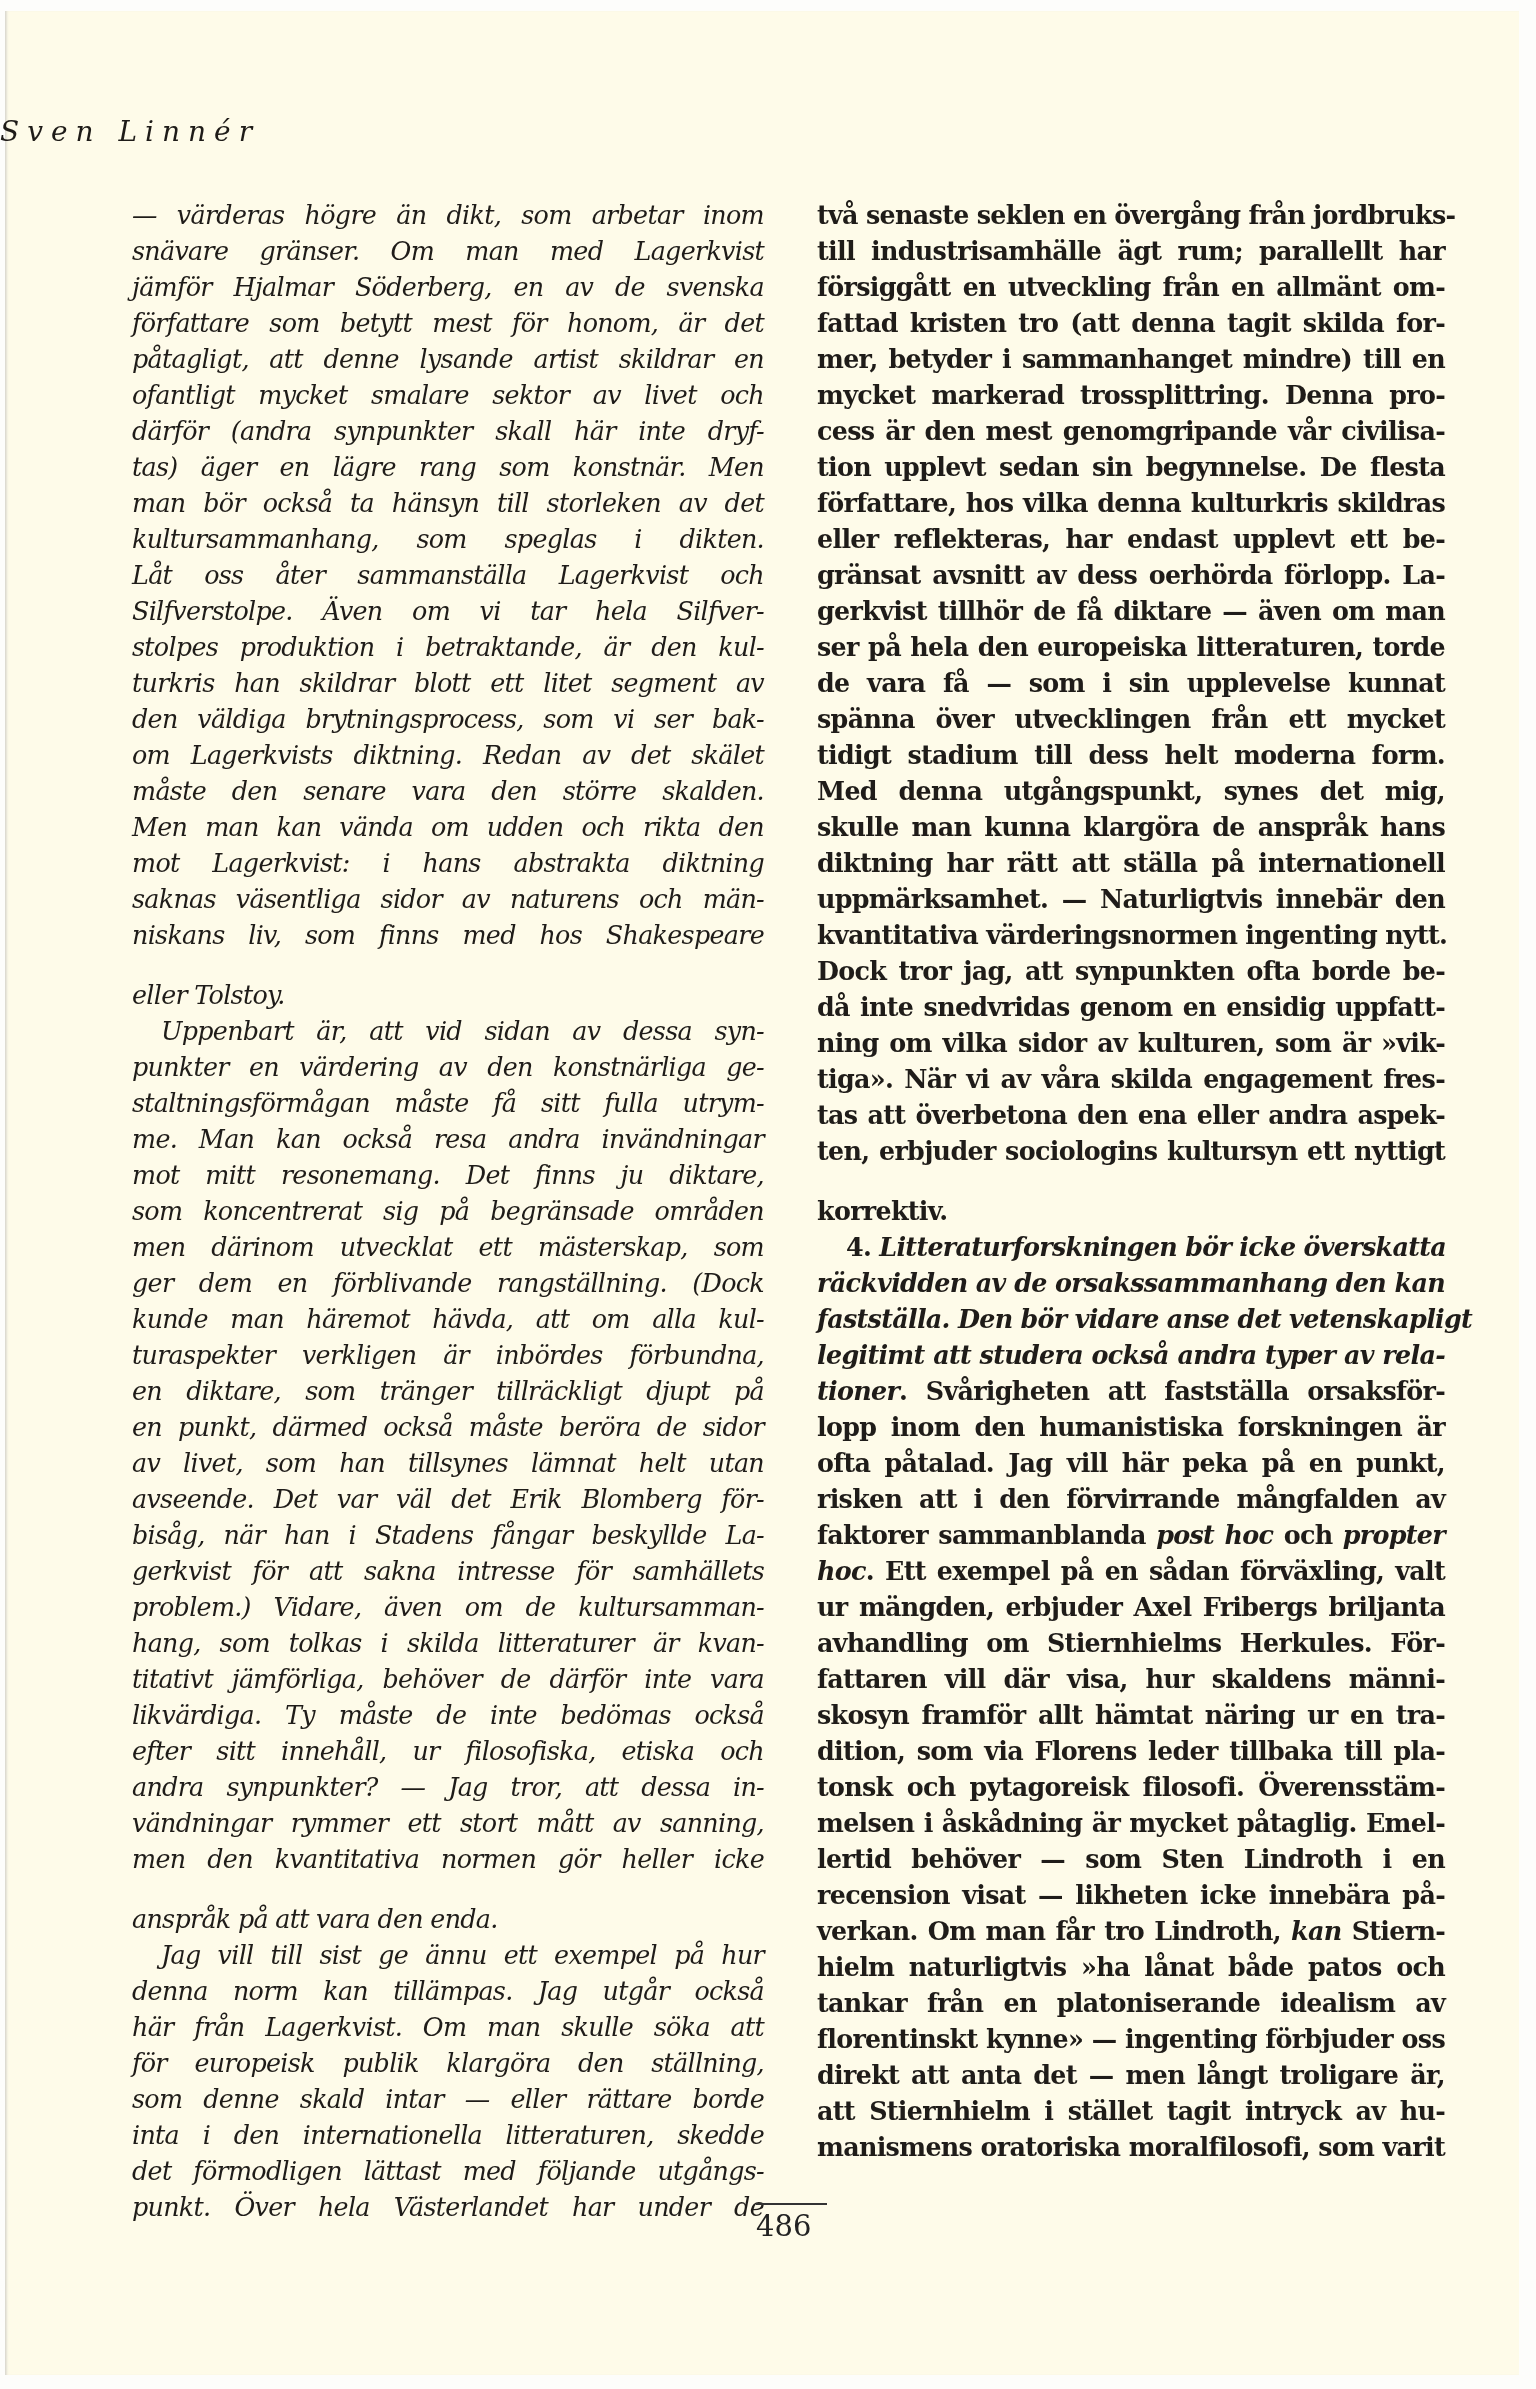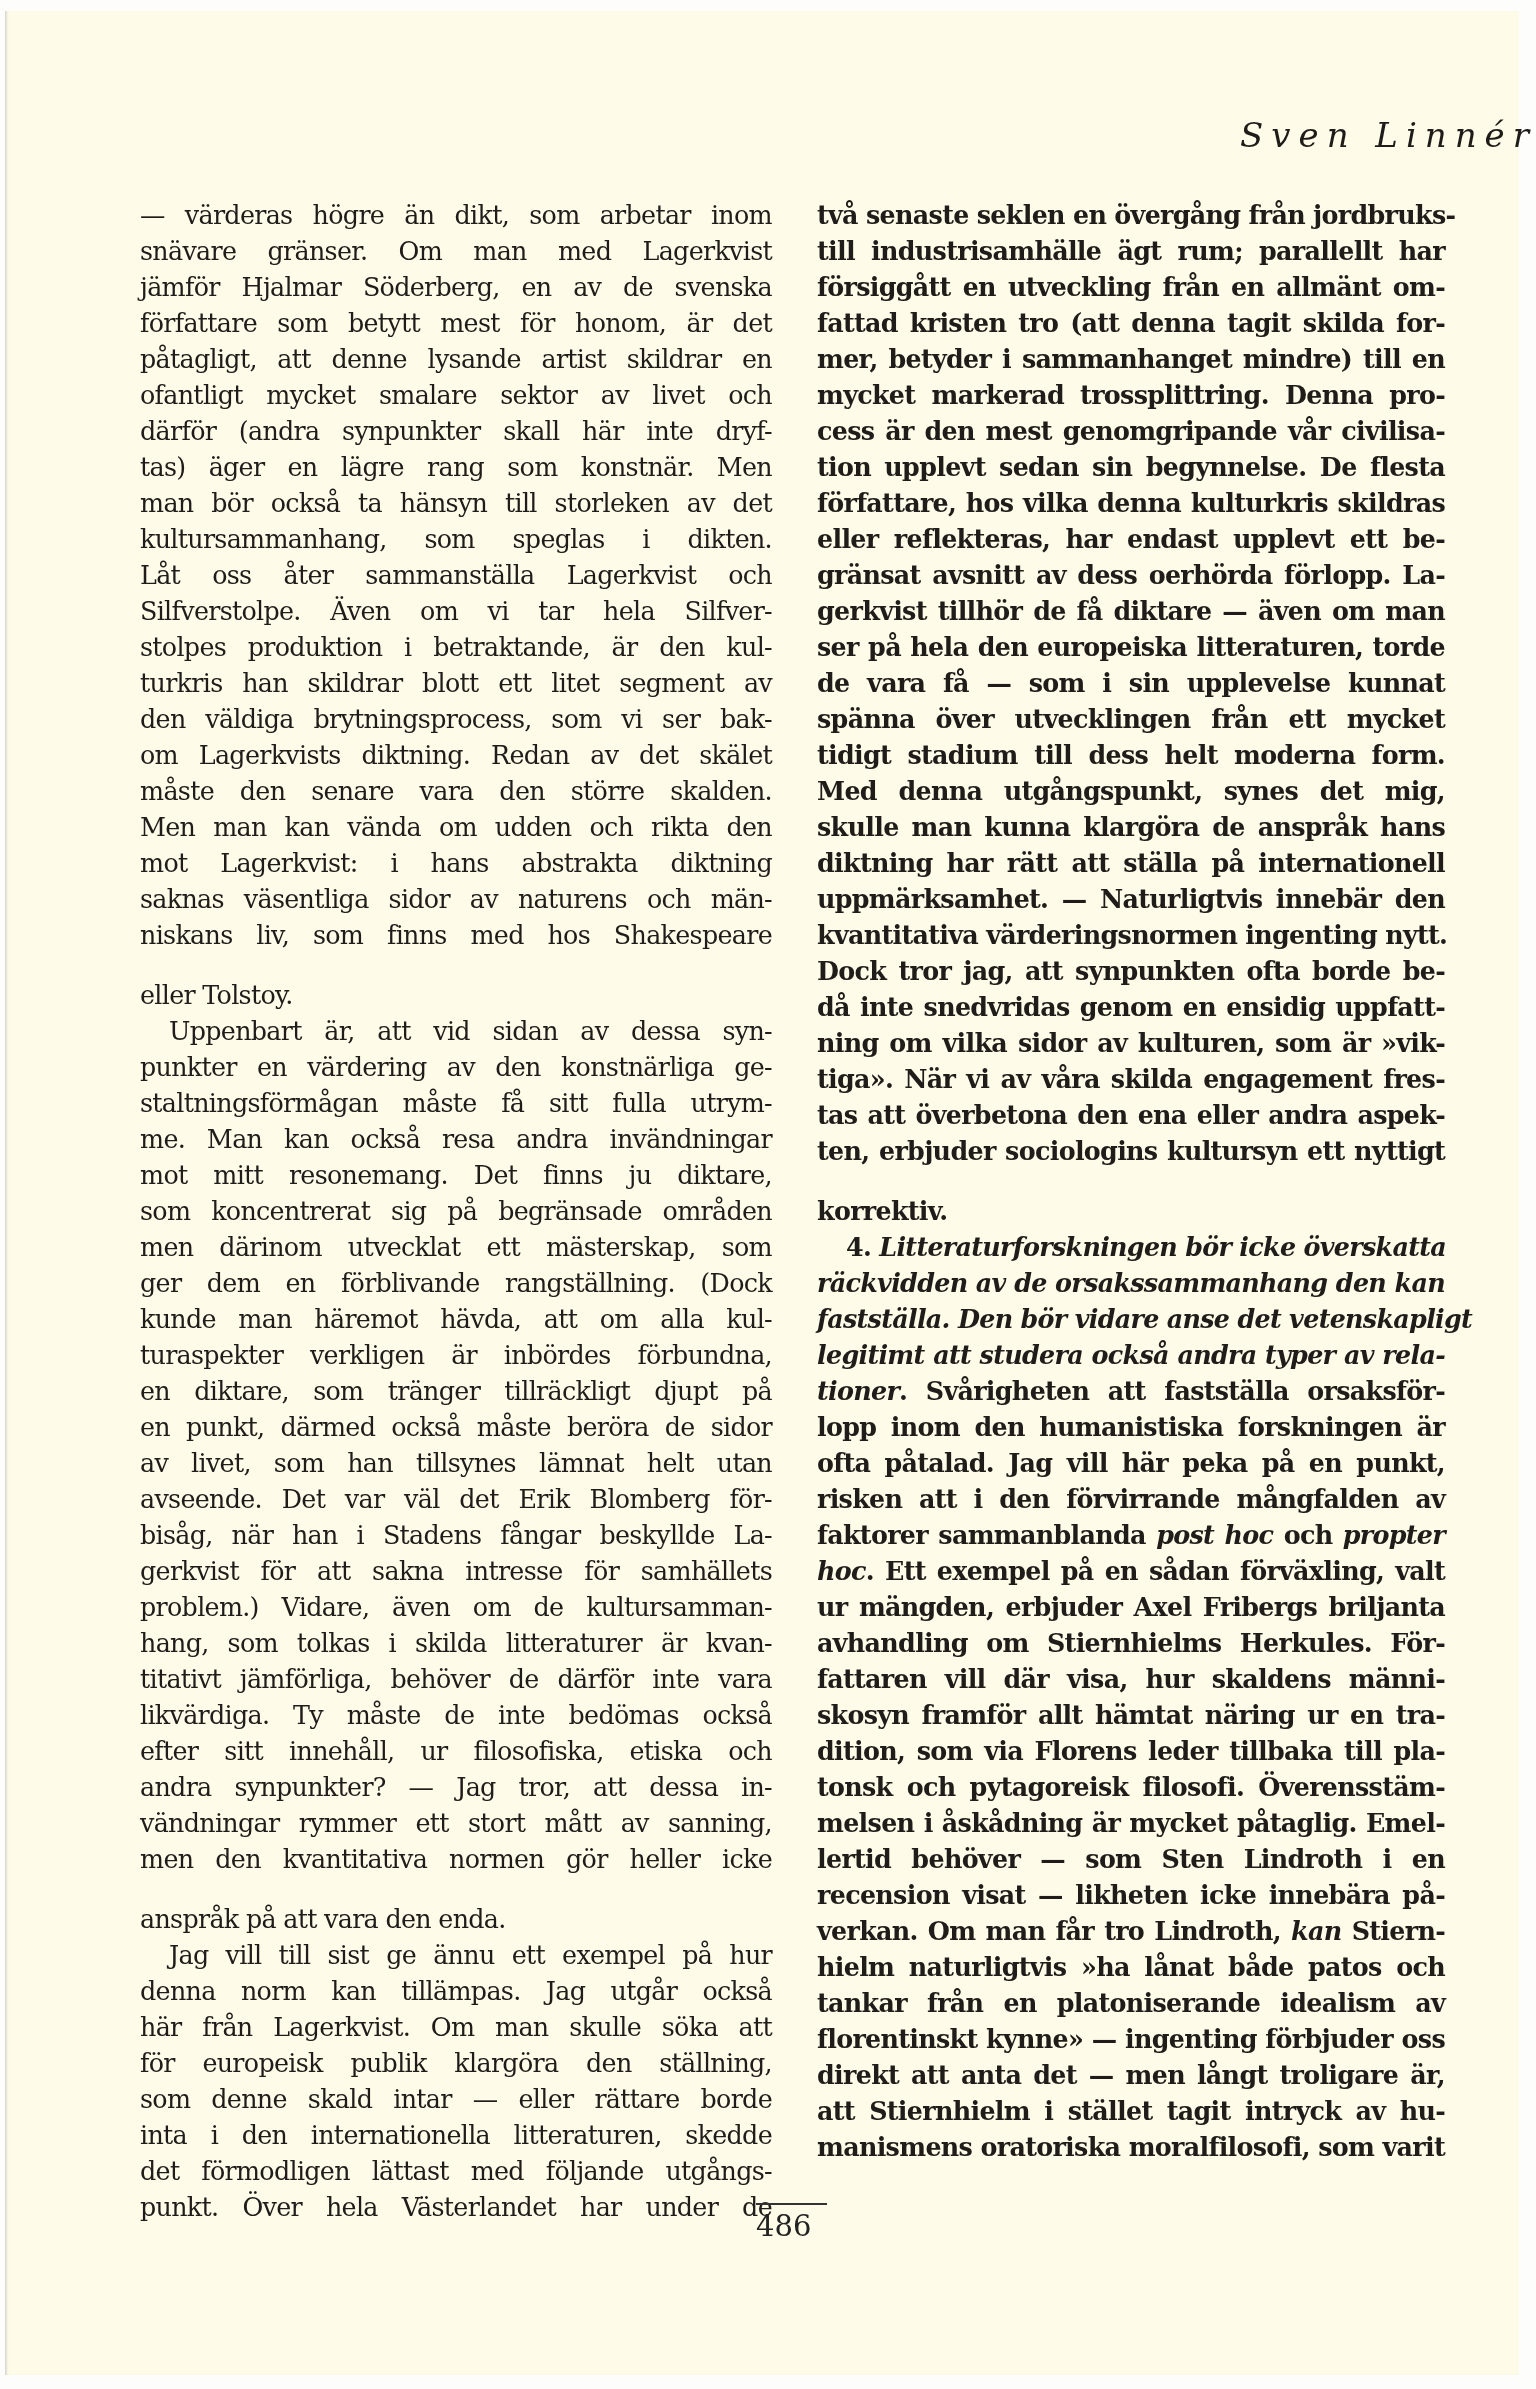--- a/index.html
+++ b/index.html
@@ -5,30 +5,30 @@
     html, body { margin: 0; padding: 0; }
     body {
       width: 1537px; height: 2389px; background: #fdfdfb; position: relative; overflow: hidden;
     }
     .page {
       position: absolute; left: 4.8px; top: 11.3px; width: 1514px; height: 2364px;
       background: #fefbe9;
       box-shadow: inset 3.2px 0 2.4px -1.6px #d6d4cc;
     }
     .running-head {
-      position: absolute; left: 0; width: 1537px; top: 115px; text-align: right;
-      font-family: "DejaVu Serif", serif; font-style: italic; font-size: 34px;
+      position: absolute; left: 0; width: 1537px; top: 115px; text-align: left;
+      font-family: "DejaVu Serif", serif; font-style: italic; font-size: 28px;
       letter-spacing: 8px; color: #1e1b18;
     }
     .col {
       position: absolute; top: 197px; width: 632px;
       font-family: "DejaVu Serif", serif; font-size: 25.4px; color: #1f1c19;
       letter-spacing: -0.7px;
     }
-    .col.left { left: 140px; }
+    .col.left { left: 132px; font-style: italic; }
     .col.right { left: 817px; width: 628px; font-weight: bold; }
     .line {
       display: block; height: 36px; line-height: 36px; white-space: nowrap;
       text-align: justify; text-align-last: justify; overflow: visible;
     }
     .line.last { text-align-last: left; margin-top: 24px; }
     .line.indent { padding-left: 29px; }
     .it { font-style: italic; }
     .page-rule {
       position: absolute; left: 756px; top: 2203px; width: 71px; height: 1.6px; background: #333;

